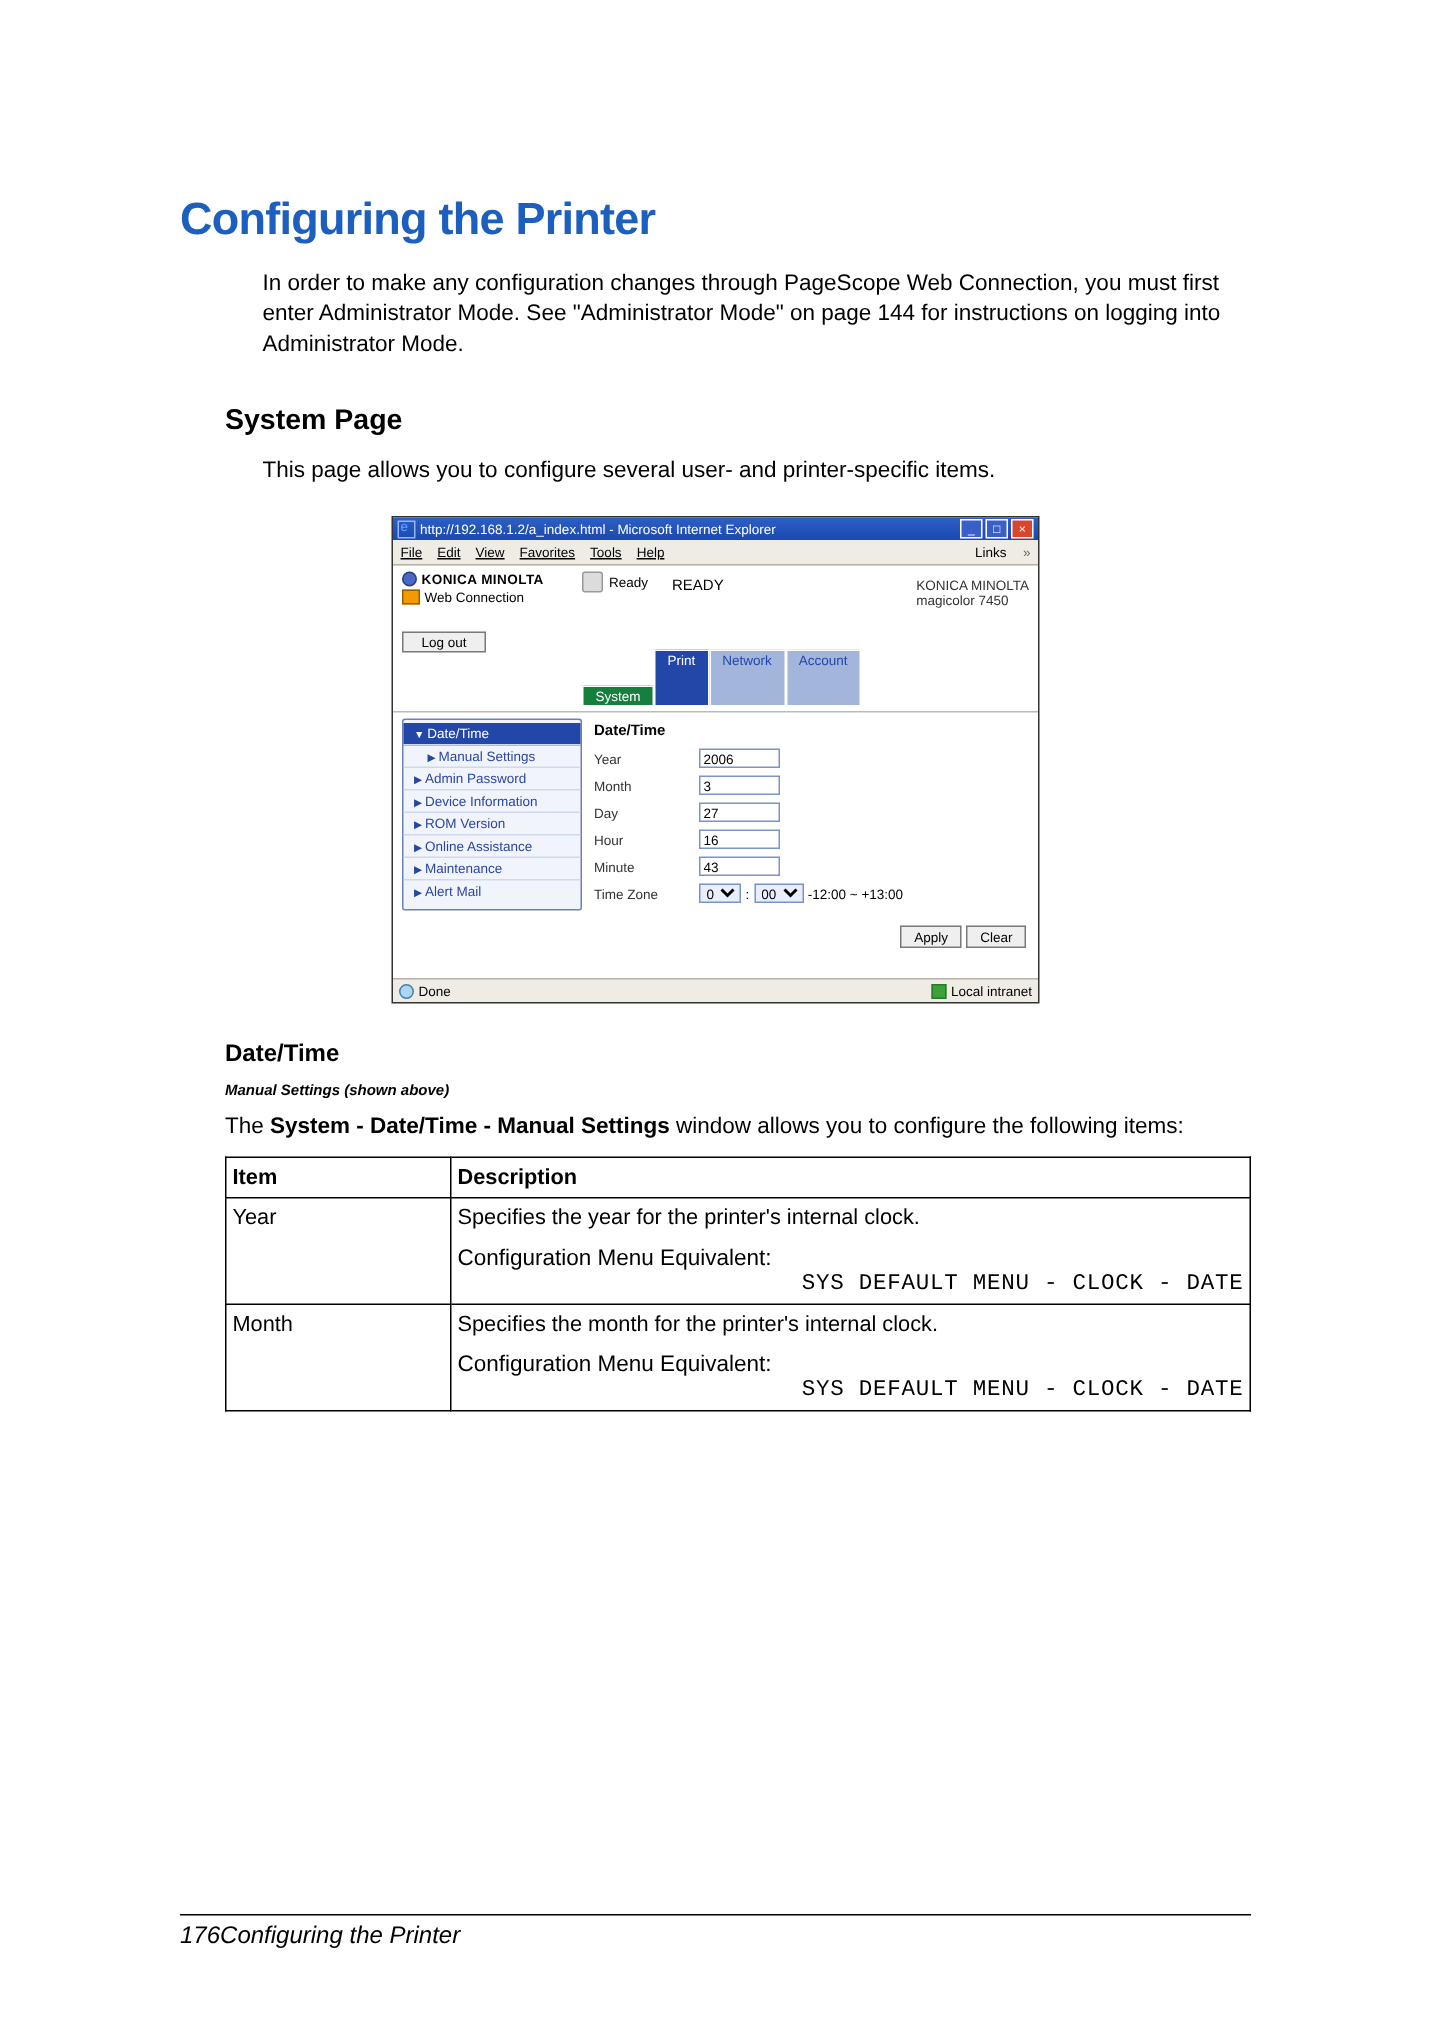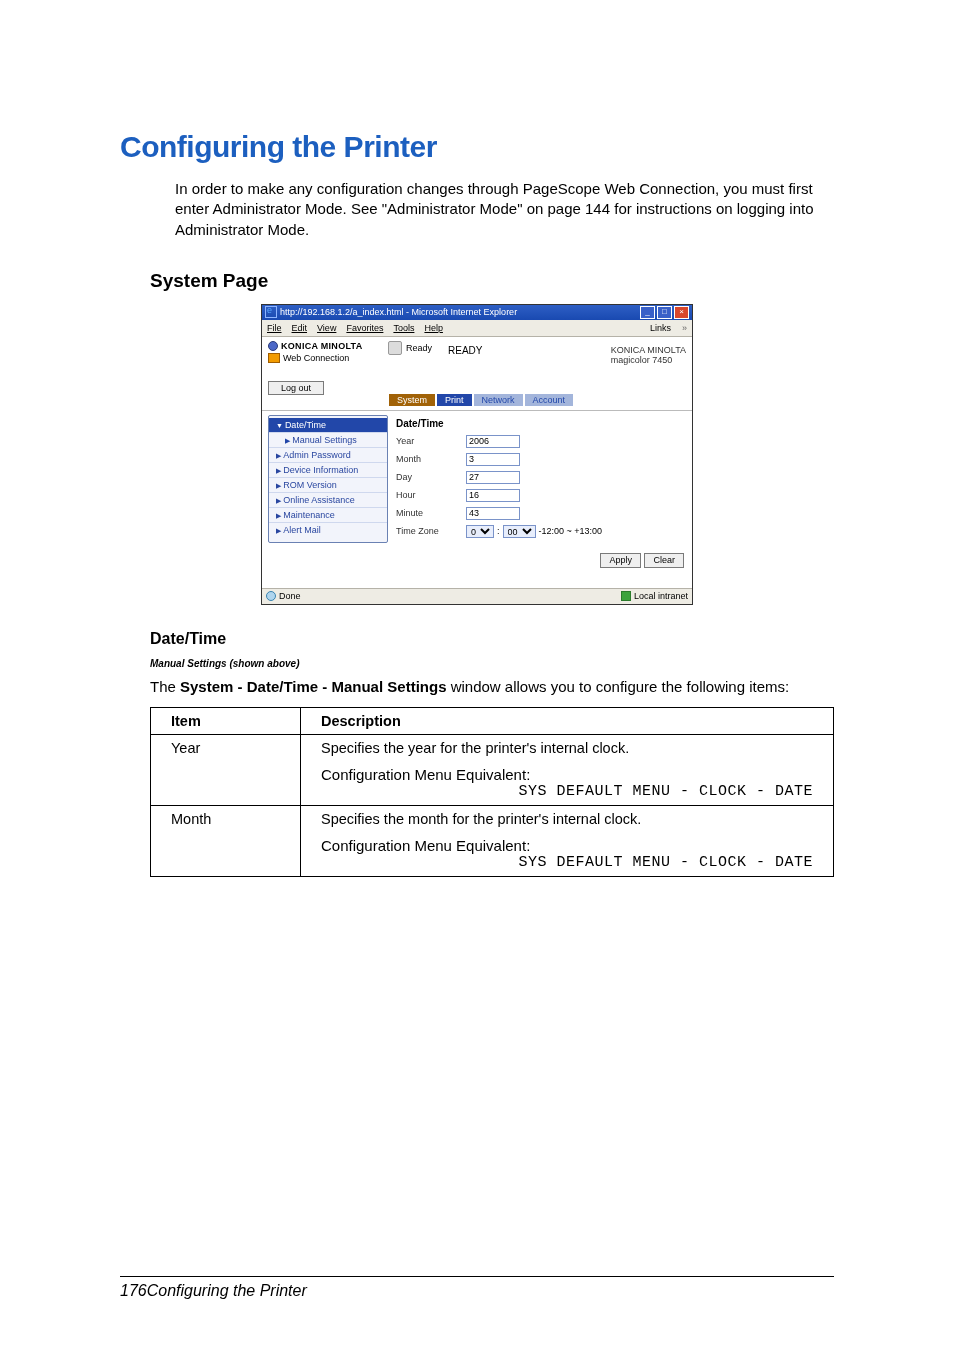--- a/index.html
+++ b/index.html
@@ -101,21 +101,21 @@
   .km-circ { width:10px;height:10px;border-radius:50%;background:#4b67c7;border:1px solid #2a3b7a; }
   .pglogo { display:flex; align-items:center; gap:3px; font-size:9px; margin-top:2px;}
   .pg-ic { width:12px;height:10px;background:#f29b00;border:1px solid #a05d00;}
   .logout-wrap { margin-top:18px; }
   .logout-btn { border:1px solid #7a7a7a; background:#efefef; padding:0 12px; font-size:9px; height:14px; line-height:12px; }
   .midcol { width:60px; display:flex; flex-direction:column; align-items:flex-start; gap:18px;}
   .ready-wrap { display:flex; align-items:center; gap:4px; font-size:9px;}
   .printer-ic { width:14px;height:14px;background:#dcdcdc;border:1px solid #999;border-radius:2px;}
   .tabbar { display:flex; margin-top:20px;}
   .tab { padding:1px 8px; font-size:9px; color:#fff; border:1px solid #fff; border-bottom:none;}
-  .tab.sys { background:#a16207; }
+  .tab.sys { background:#15803d;margin-top:24px; }
   .tab.pr { background:#2247a9; }
   .tab.net { background:#a3b5db; color:#2247a9;}
   .tab.acc { background:#a3b5db; color:#2247a9;}
   .readycol { width:80px; font-size:10px; padding-top:4px;}
   .rightcol { margin-left:auto; font-size:9px; color:#333; padding-top:4px;}
   .mainarea { display:flex; padding:4px 0 6px 6px; }
   .sidenav { width:120px; border:1px solid #6a81b3; border-radius:2px; background:#f2f4fb; padding:2px 0;}
   .sidenav-item { font-size:9px; padding:2px 7px; color:#2a47a0; border-bottom:1px solid #cfd8ee;}
   .sidenav-item:last-child { border-bottom:none; }
   .sidenav-item.active { background:#2247a9; color:#fff; }
@@ -156,21 +156,21 @@
   }
 
   table.desc {
     border-collapse: collapse;
     width: calc(100% - 30px);
     margin-left:30px;
     font-size:14.5px;
   }
   table.desc th, table.desc td {
     border:1px solid #000;
-    padding:5px 20px;
+    padding:5px 4px;
     vertical-align:top;
     text-align:left;
   }
   table.desc th { font-weight:bold; }
   .cfgmenu {
     font-size:15px;
   }
   .code {
     font-family: "Courier New", monospace;
     font-size:15px;
@@ -194,20 +194,21 @@
 </style>
 </head>
 <body>
 
 <div class="page">
 
   <h1 class="cfg">Configuring the Printer</h1>
   <div class="intro">In order to make any configuration changes through PageScope Web Connection, you must first enter Administrator Mode. See "Administrator Mode" on page 144 for instructions on logging into Administrator Mode.</div>
 
   <h2 class="syspage">System Page</h2>
+  <div class="sysintro">This page allows you to configure several user- and printer-specific items.</div>
 
   <div class="shot">
     <div class="tb">
       <span class="tb-ico"></span>
       <span class="tb-title">http://192.168.1.2/a_index.html - Microsoft Internet Explorer</span>
       <div class="tb-btns">
         <span class="wbtn min">_</span>
         <span class="wbtn max">□</span>
         <span class="wbtn close">×</span>
       </div>

